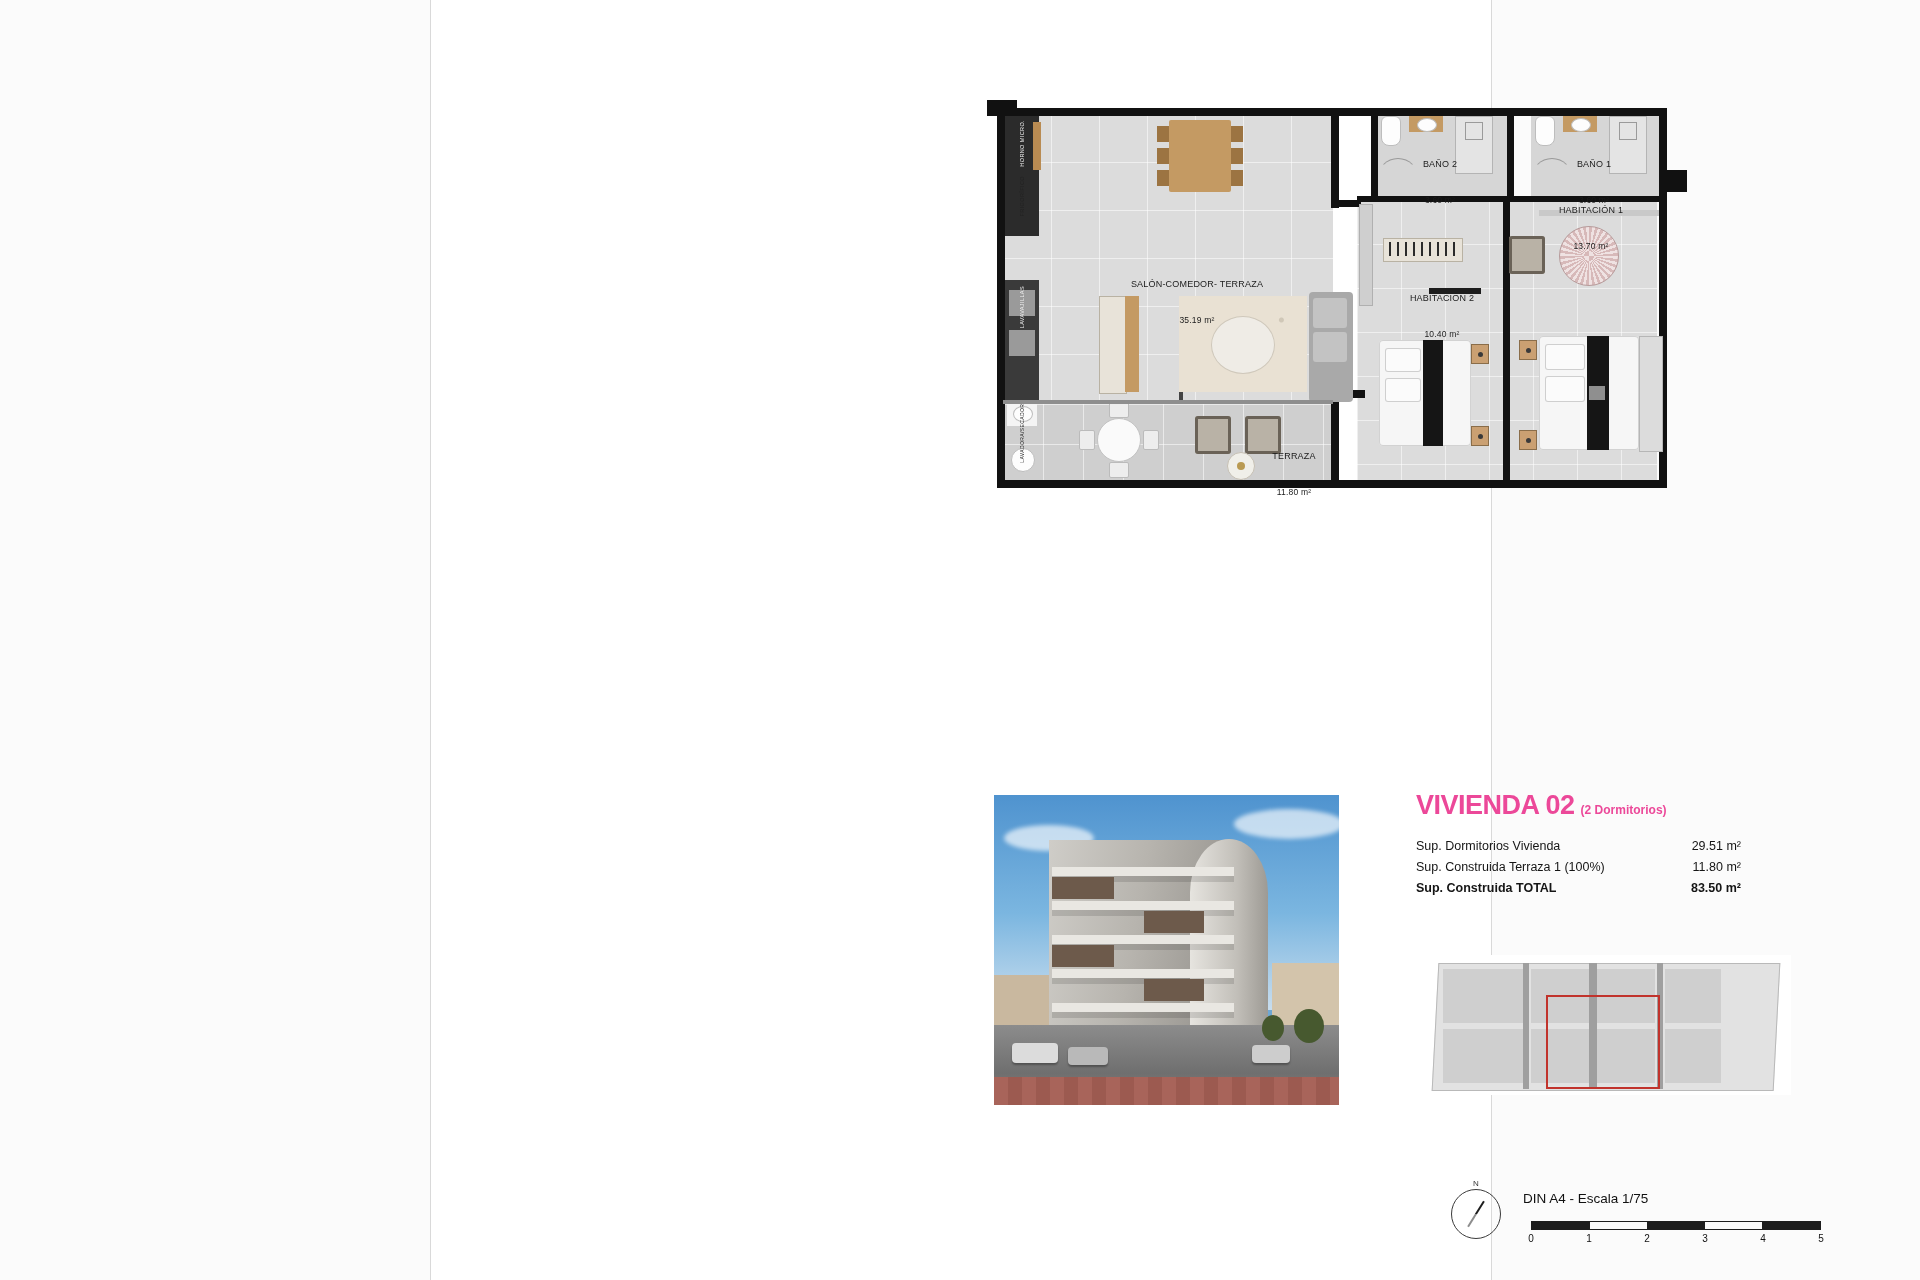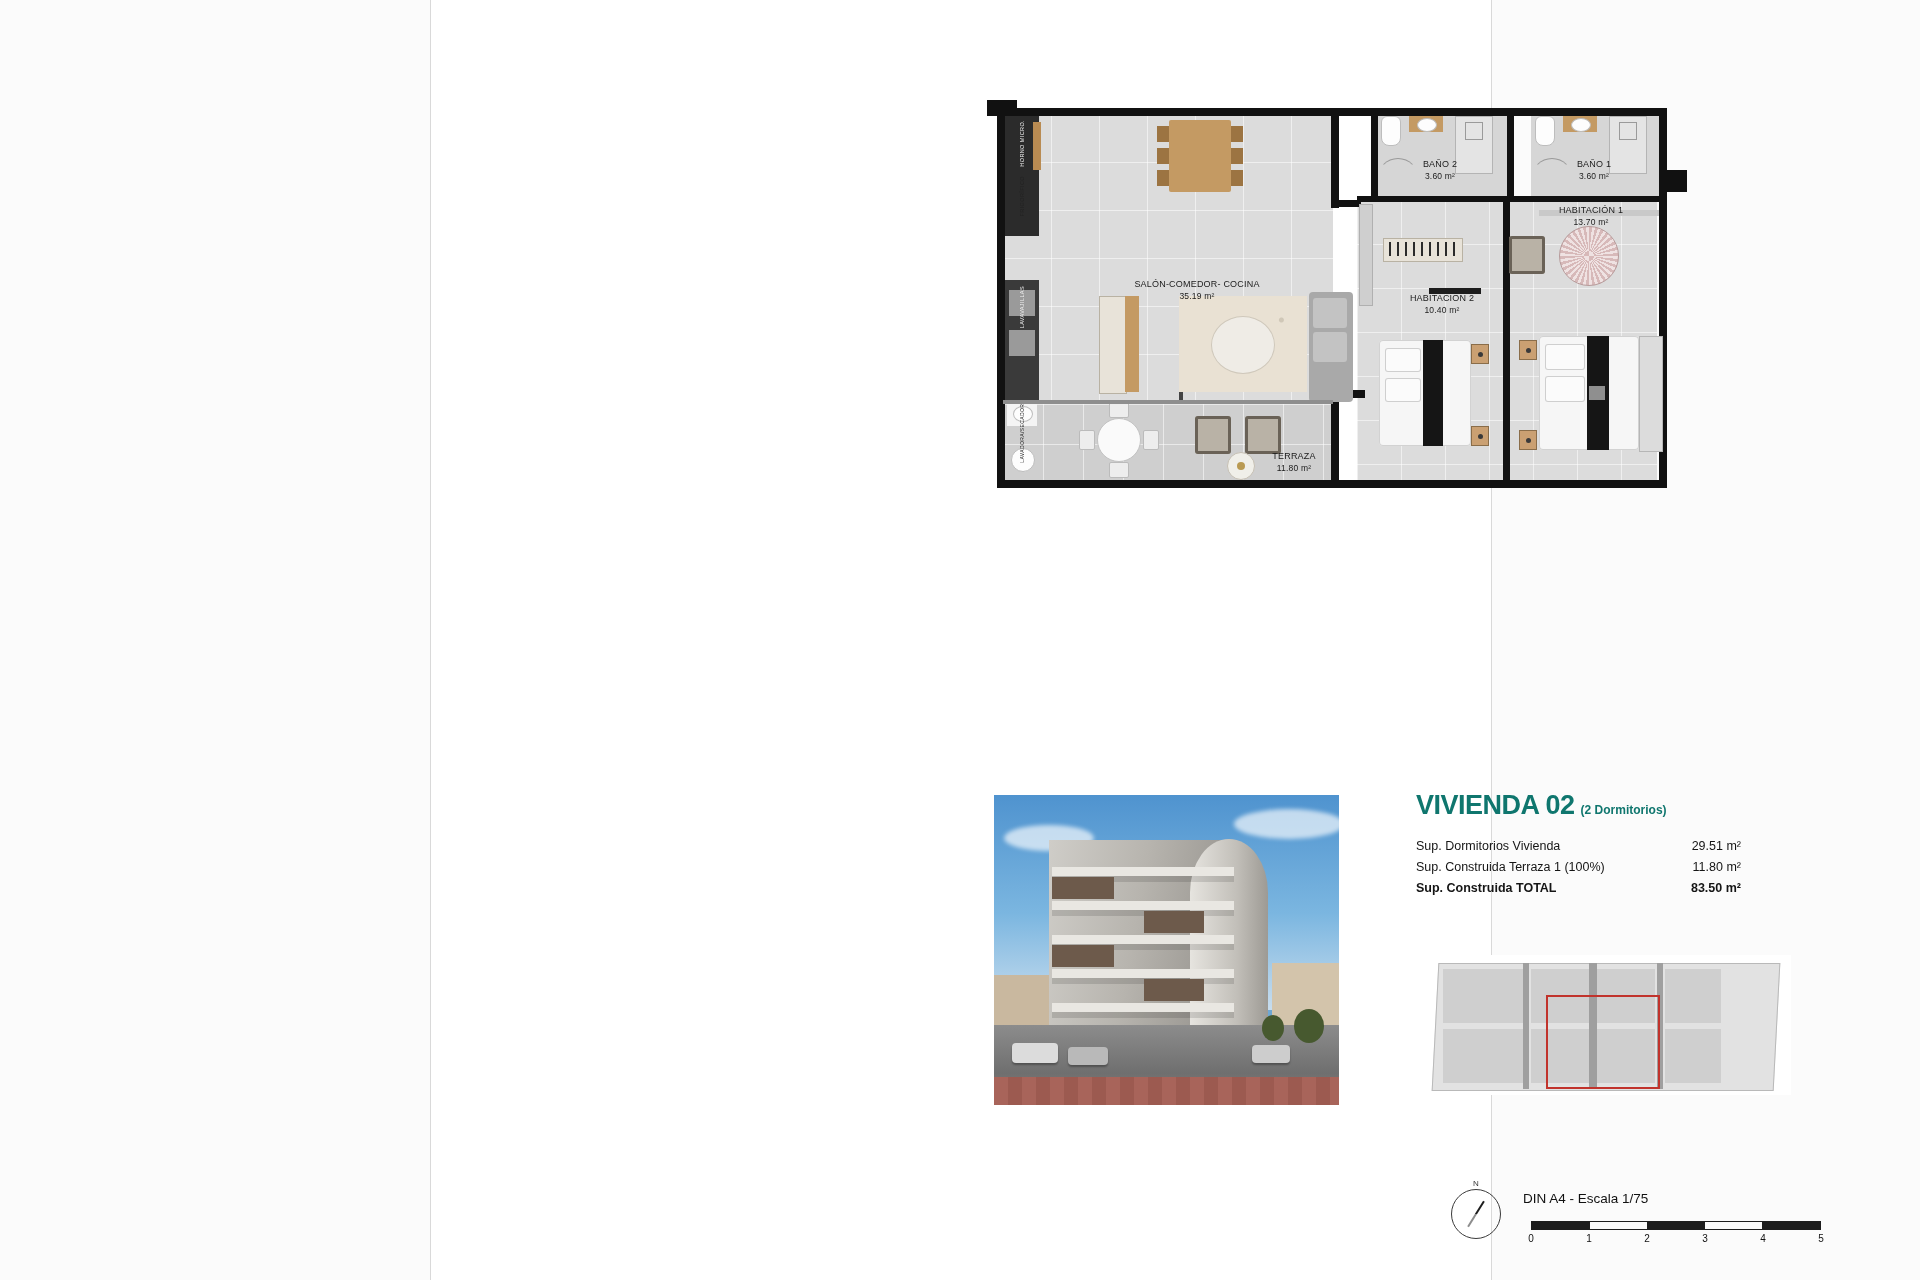--- a/index.html
+++ b/index.html
@@ -62,21 +62,21 @@
   }
   .label {
     position: absolute;
     font-size: 9px;
     line-height: 12px;
     color: #1b1b1b;
     text-align: center;
     letter-spacing: .2px;
     white-space: nowrap;
   }
-  .label .area { font-size: 8.5px; }
+  .label .area { font-size: 8.5px; margin-top: 24px; }
   .vlabel {
     position: absolute;
     font-size: 5.5px;
     color: #efefef;
     writing-mode: vertical-rl;
     transform: rotate(180deg);
     letter-spacing: .4px;
     white-space: nowrap;
   }
   .furn { position: absolute; }
@@ -279,21 +279,21 @@
   #specs {
     position: absolute;
     left: 985px;
     top: 790px;
     width: 420px;
   }
   #title-row {
     display: flex;
     align-items: baseline;
     gap: 6px;
-    color: #0f766e;
+    color: #ec4899;
   }
   #title-main {
     font-size: 27px;
     font-weight: bold;
     letter-spacing: -.5px;
   }
   #title-sub {
     font-size: 12px;
     font-weight: bold;
   }
@@ -514,21 +514,21 @@
     <div class="bed-throw" style="left:444px;top:240px;width:20px;height:106px;"></div>
     <div class="nightstand" style="left:492px;top:244px;width:18px;height:20px;"></div>
     <div class="nightstand" style="left:492px;top:326px;width:18px;height:20px;"></div>
     <div class="tv" style="left:450px;top:188px;width:52px;height:6px;"></div>
     <div class="console" style="left:404px;top:138px;width:78px;height:22px;"></div>
     <div class="furn" style="left:410px;top:142px;width:66px;height:14px;background:repeating-linear-gradient(90deg,#2b2b2b 0 2px,transparent 2px 8px);"></div>
     <div class="furn" style="left:380px;top:104px;width:12px;height:100px;background:#cfcfcf;border:1px solid #b0b0b0;"></div>
     <div class="furn" style="left:610px;top:286px;width:16px;height:14px;background:#8f8f8f;"></div>
 
     <div class="label" style="left:108px;top:178px;width:220px;">
-      <div>SALÓN-COMEDOR- COCINA</div>
+      <div>SALÓN-COMEDOR- TERRAZA</div>
       <div class="area">35.19 m²</div>
     </div>
     <div class="label" style="left:416px;top:58px;width:90px;">
       <div>BAÑO 2</div>
       <div class="area">3.60 m²</div>
     </div>
     <div class="label" style="left:570px;top:58px;width:90px;">
       <div>BAÑO 1</div>
       <div class="area">3.60 m²</div>
     </div>

